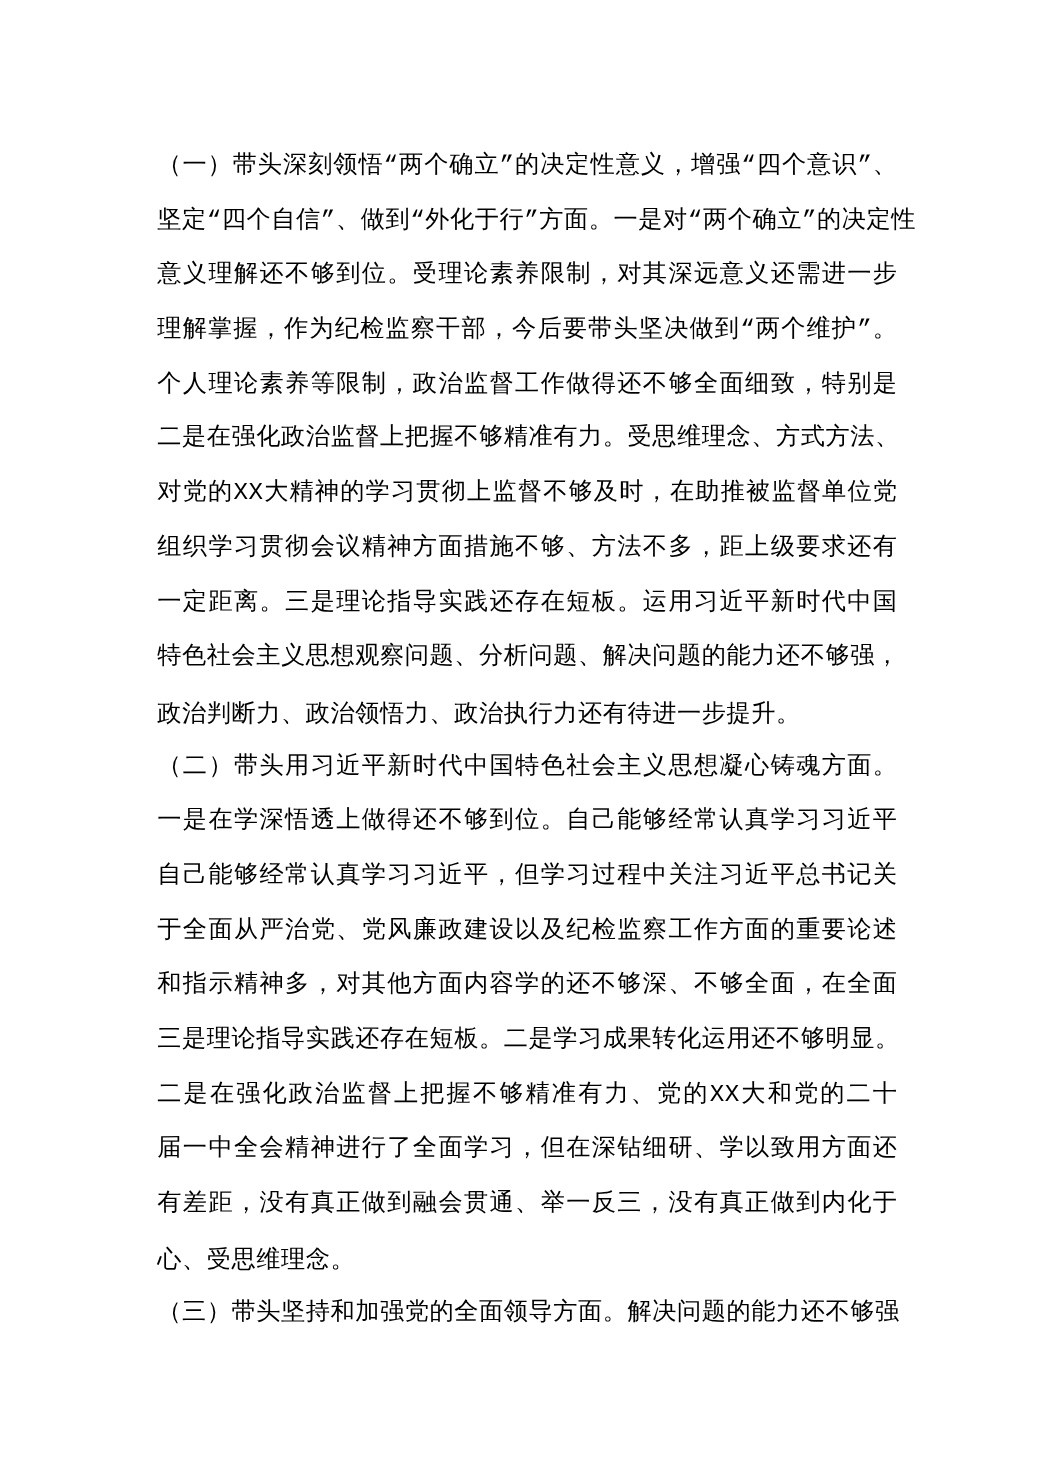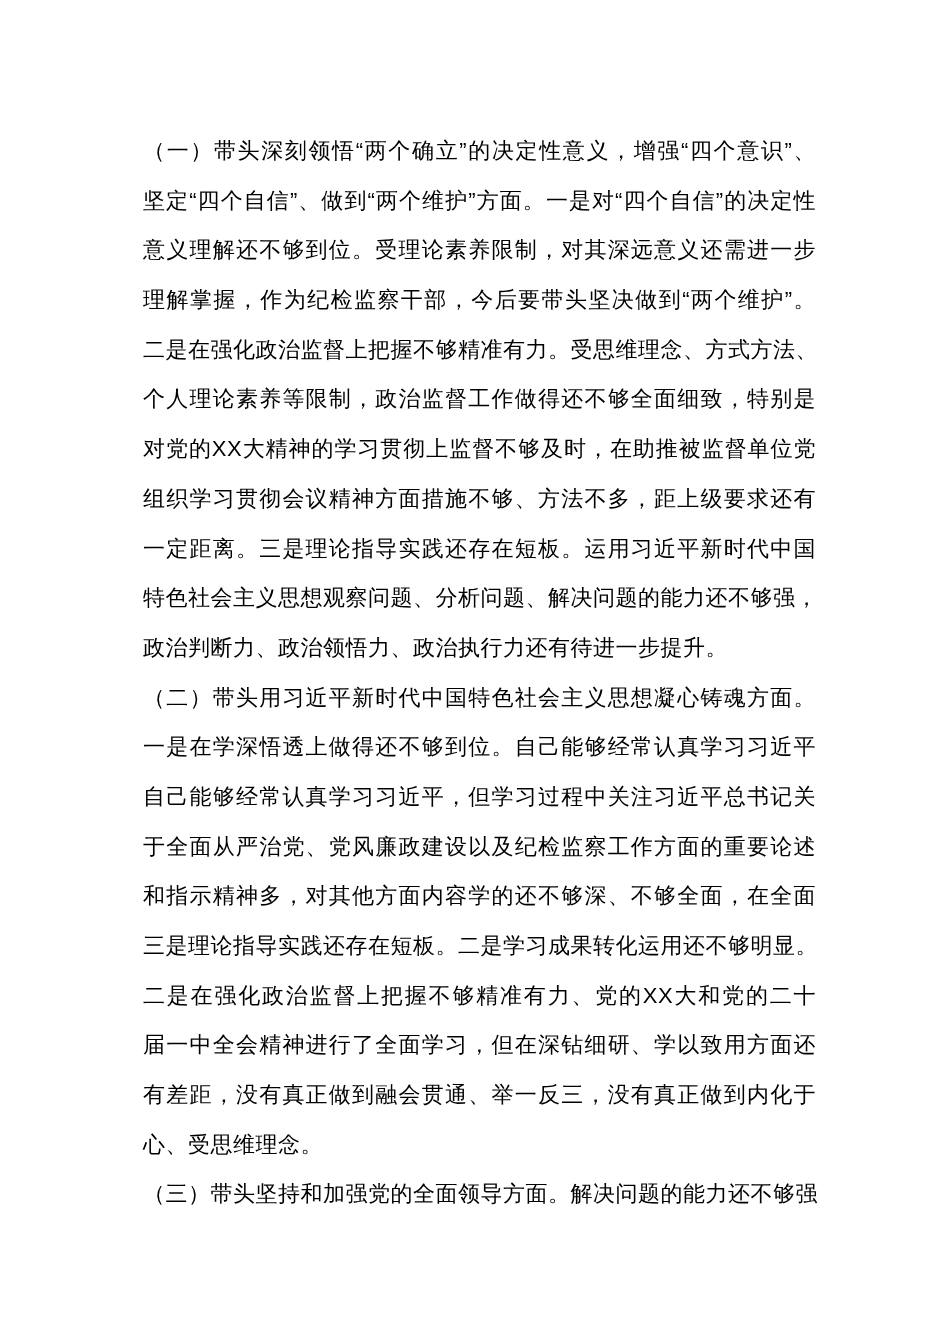--- a/index.html
+++ b/index.html
@@ -34,42 +34,43 @@
   .text-line {
     height: 49.7px;
     line-height: 49.7px;
     white-space: nowrap;
     letter-spacing: 0.5px;
     text-justify: inter-character;
   }
   .text-line.just {
     text-align: justify;
     text-align-last: justify;
+    font-family: Liberation Mono, monospace;
   }
   .text-line.left {
     text-align: center;
     text-align-last: left;
   }
   .paragraph {
     margin: 0;
     padding: 0;
   }
 </style>
 </head>
 <body>
 
 <div class="doc-page">
   <div class="text-block" id="text-block">
       <div class="paragraph">
         <div class="text-line just">（一）带头深刻领悟“两个确立”的决定性意义，增强“四个意识”、</div>
-        <div class="text-line just">坚定“四个自信”、做到“两个维护”方面。一是对“四个自信”的决定性</div>
+        <div class="text-line just">坚定“四个自信”、做到“外化于行”方面。一是对“两个确立”的决定性</div>
         <div class="text-line just">意义理解还不够到位。受理论素养限制，对其深远意义还需进一步</div>
         <div class="text-line just">理解掌握，作为纪检监察干部，今后要带头坚决做到“两个维护”。</div>
+        <div class="text-line just">个人理论素养等限制，政治监督工作做得还不够全面细致，特别是</div>
         <div class="text-line just">二是在强化政治监督上把握不够精准有力。受思维理念、方式方法、</div>
-        <div class="text-line just">个人理论素养等限制，政治监督工作做得还不够全面细致，特别是</div>
         <div class="text-line just">对党的XX大精神的学习贯彻上监督不够及时，在助推被监督单位党</div>
         <div class="text-line just">组织学习贯彻会议精神方面措施不够、方法不多，距上级要求还有</div>
         <div class="text-line just">一定距离。三是理论指导实践还存在短板。运用习近平新时代中国</div>
         <div class="text-line just">特色社会主义思想观察问题、分析问题、解决问题的能力还不够强，</div>
         <div class="text-line left">政治判断力、政治领悟力、政治执行力还有待进一步提升。</div>
       </div>
       <div class="paragraph">
         <div class="text-line just">（二）带头用习近平新时代中国特色社会主义思想凝心铸魂方面。</div>
         <div class="text-line just">一是在学深悟透上做得还不够到位。自己能够经常认真学习习近平</div>
         <div class="text-line just">自己能够经常认真学习习近平，但学习过程中关注习近平总书记关</div>

